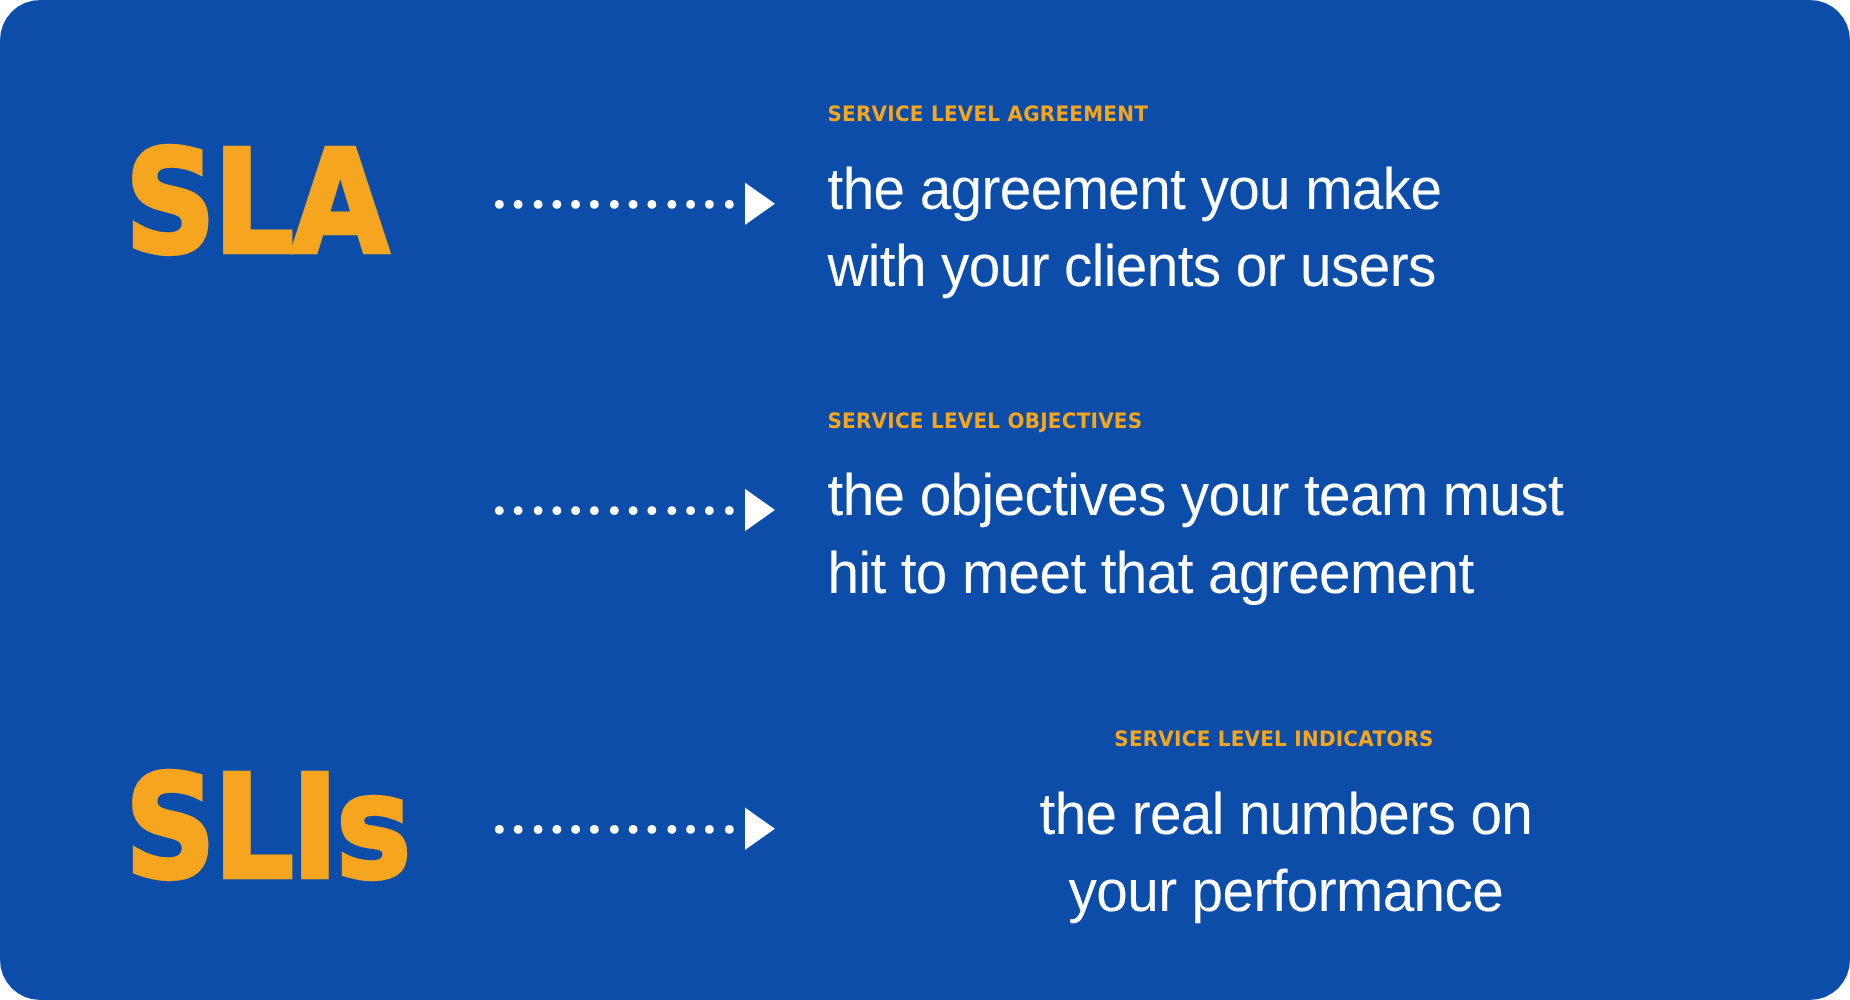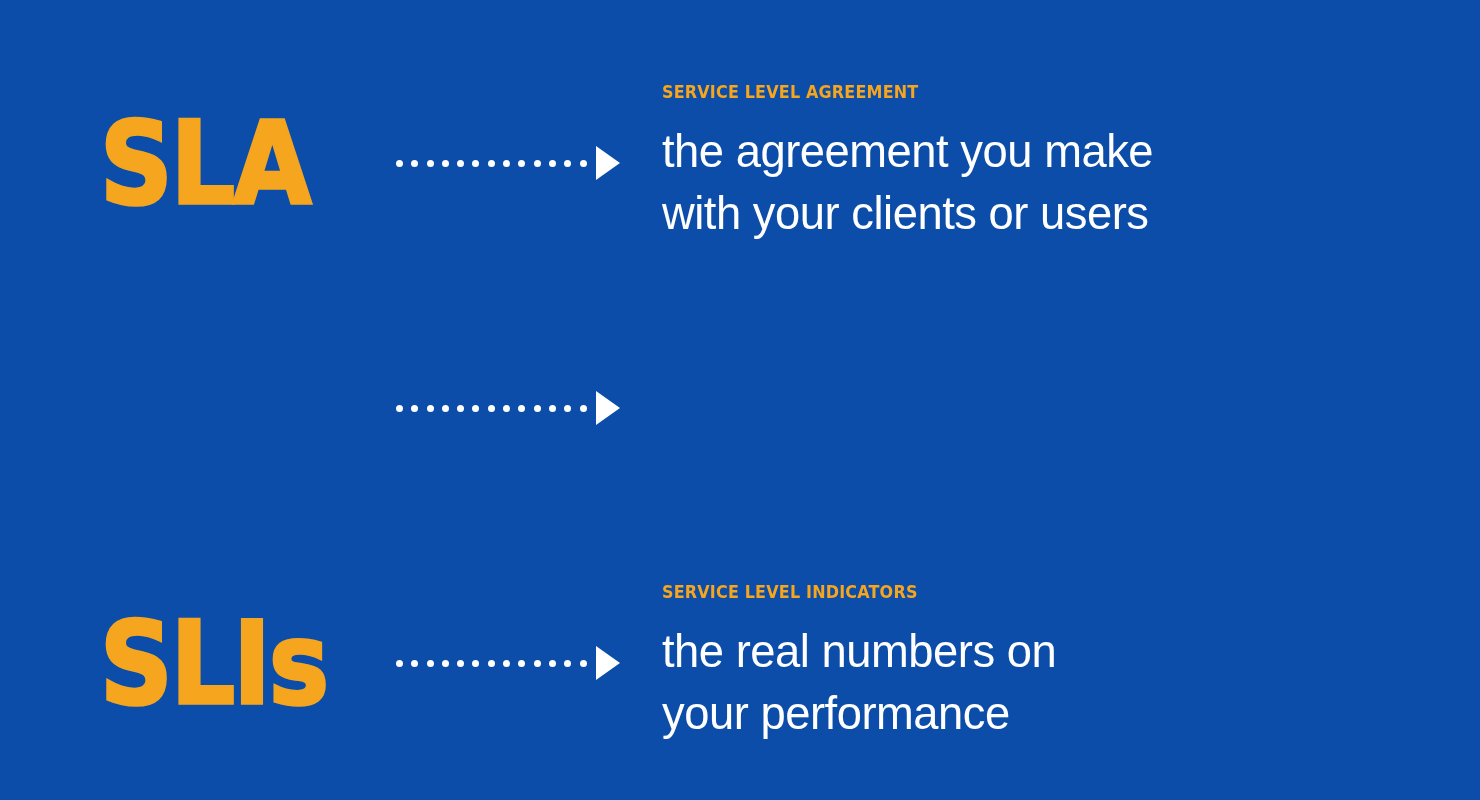--- a/index.html
+++ b/index.html
@@ -12,34 +12,35 @@
     height: 800px;
     overflow: hidden;
     font-family: "Liberation Sans", sans-serif;
   }
   #infographic {
     position: relative;
     width: 1480px;
     height: 800px;
     background: #0b4da8;
     box-sizing: border-box;
+    border-radius: 32px;
   }
 
   .row {
     position: absolute;
     left: 0;
     width: 1480px;
     display: flex;
     align-items: center;
   }
 
   
   #row-0 { top: 88px;  height: 150px; }
   #row-1 { top: 333px; height: 150px; }
-  #row-2 { top: 588px; height: 150px; }
+  #row-2 { top: 588px; height: 150px; text-align: center; }
 
   
   .acronym-col {
     position: absolute;
     left: 100px;
     top: 0;
     height: 150px;
     display: flex;
     align-items: center;
   }
@@ -182,20 +183,27 @@
           <span class="dot"></span>
           <span class="dot"></span>
           <span class="dot"></span>
           <span class="dot"></span>
           <span class="dot"></span>
           <span class="dot"></span>
         </div>
         <div class="arrowhead"></div>
       </div>
     </div>
+    <div class="text-col">
+      <div class="eyebrow">SERVICE LEVEL OBJECTIVES</div>
+      <div class="body-text">
+        <span class="line">the objectives your team must</span>
+        <span class="line">hit to meet that agreement</span>
+      </div>
+    </div>
   </div>
 
   <div class="row" id="row-2">
     <div class="acronym-col">
       <div class="acronym">SLIs</div>
     </div>
     <div class="arrow-col">
       <div class="arrow">
         <div class="dots">
           <span class="dot"></span>

